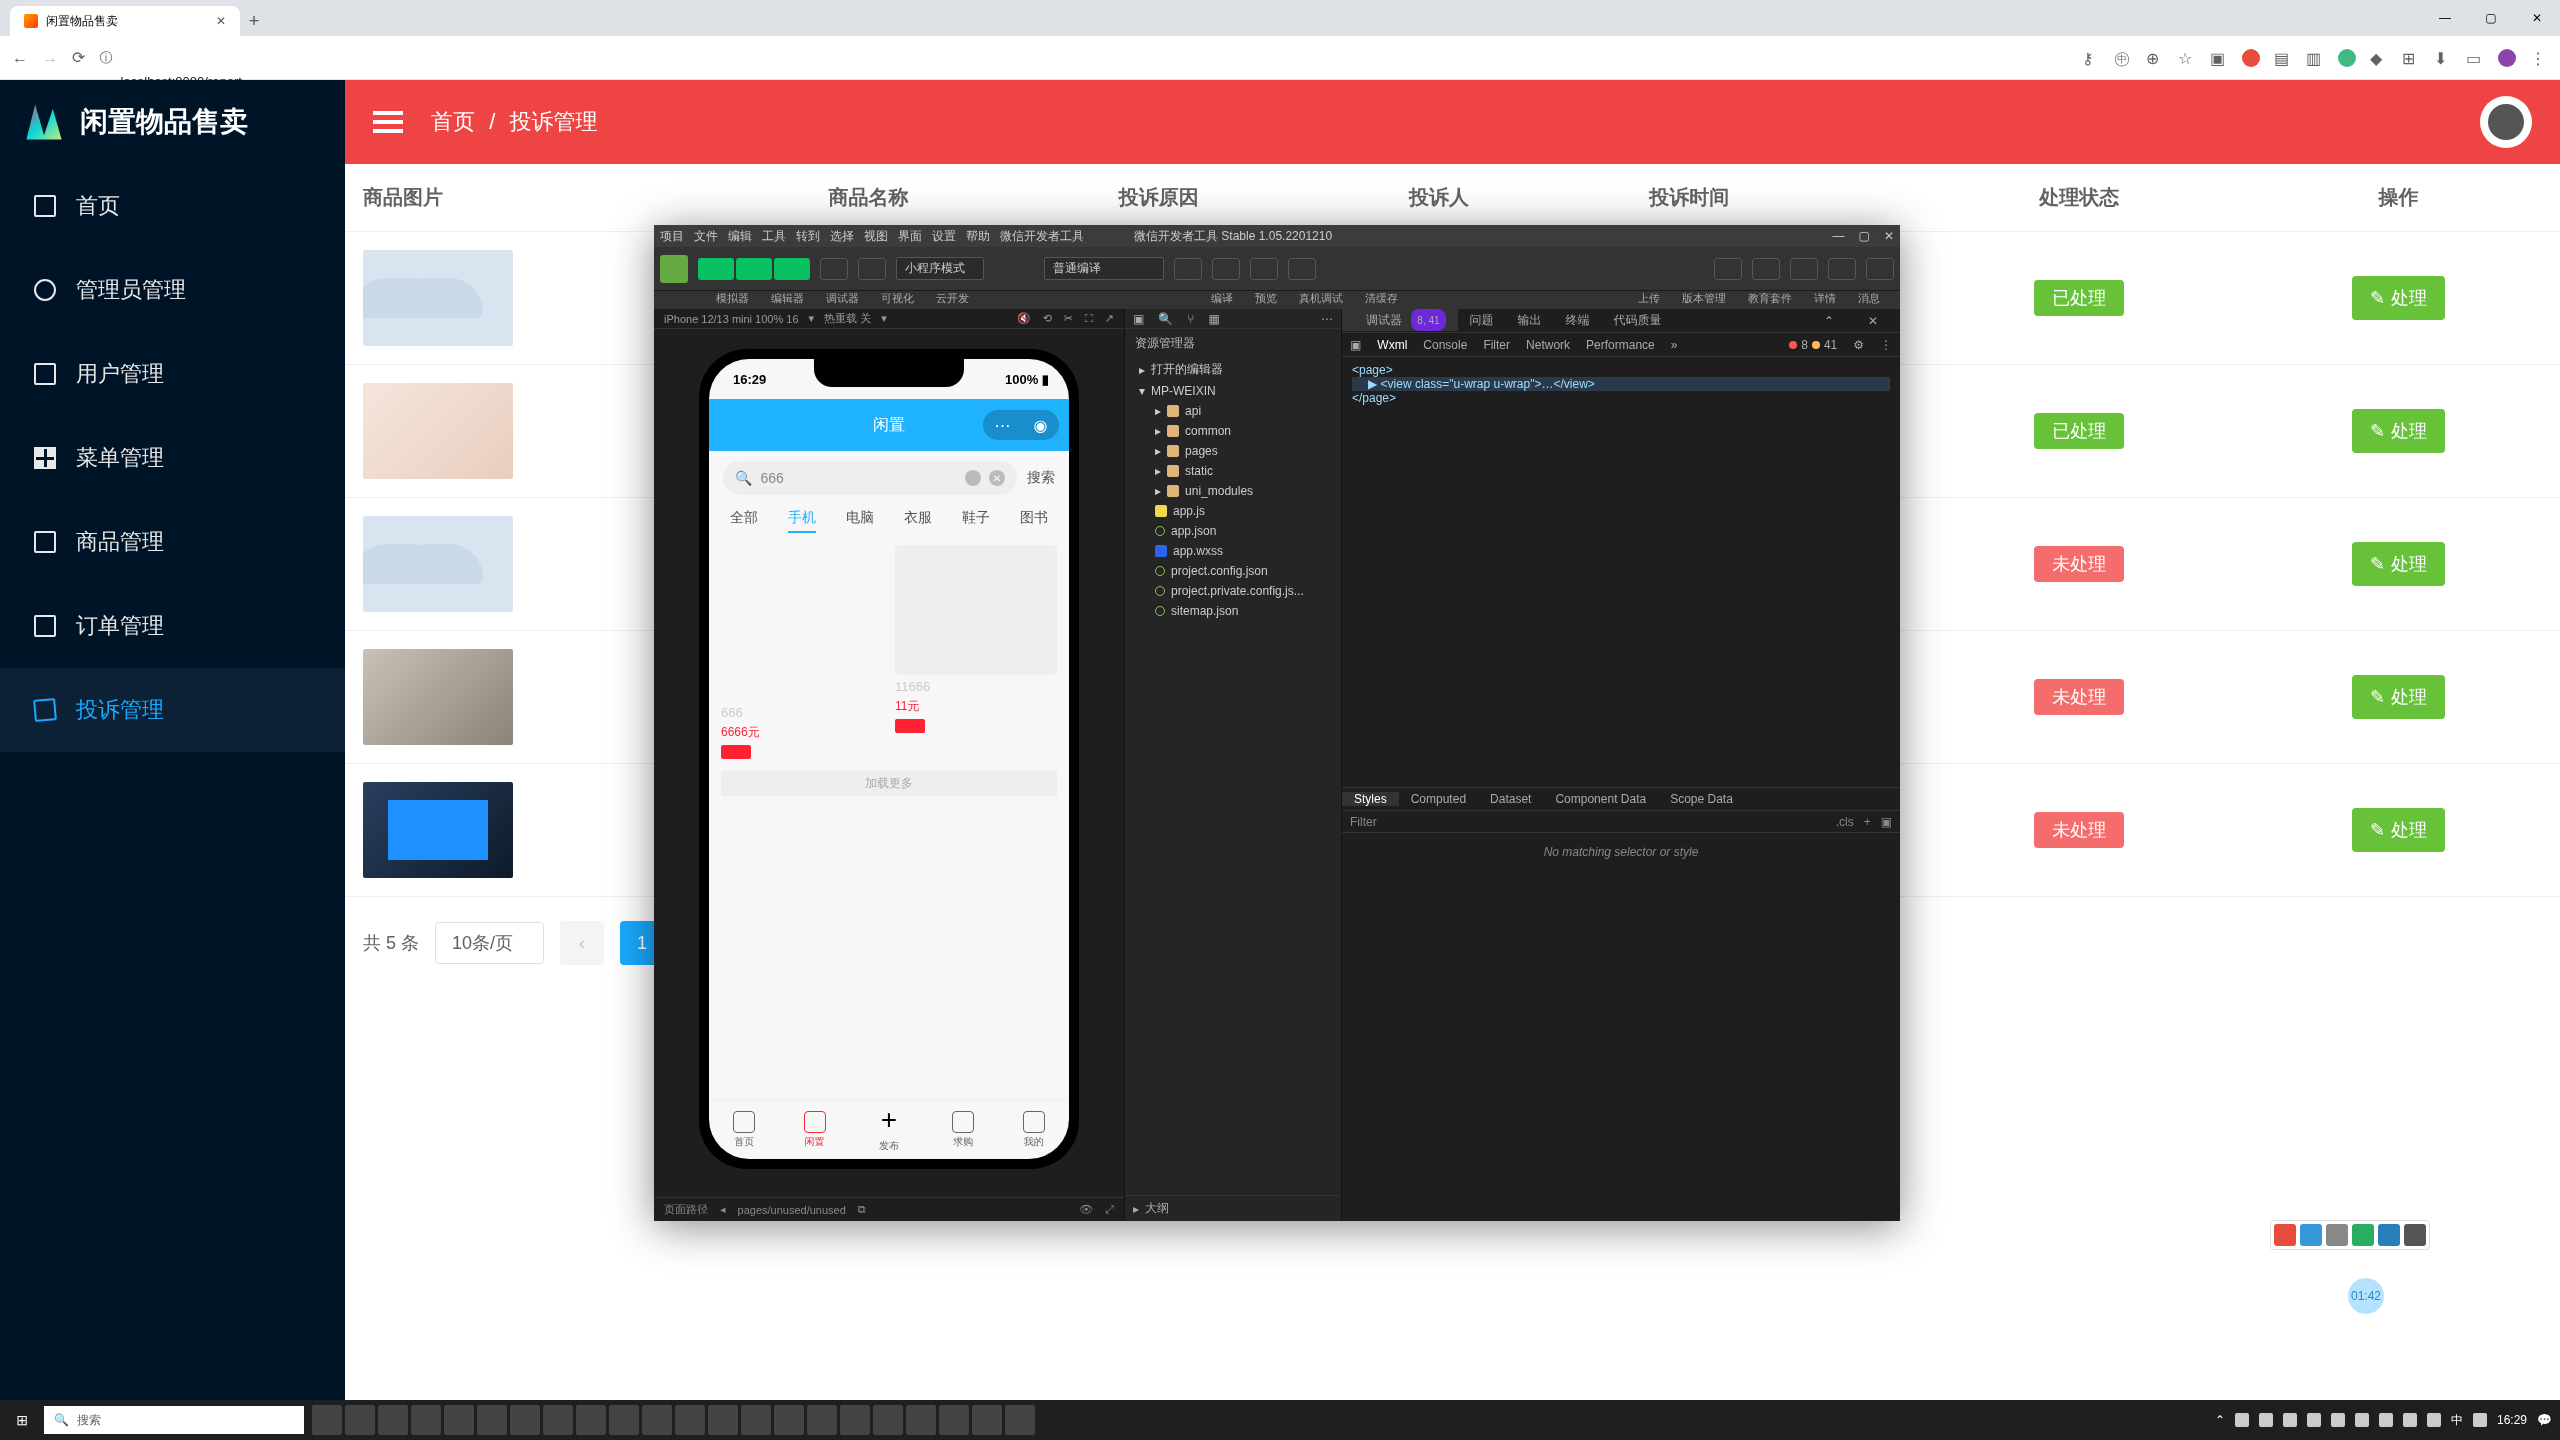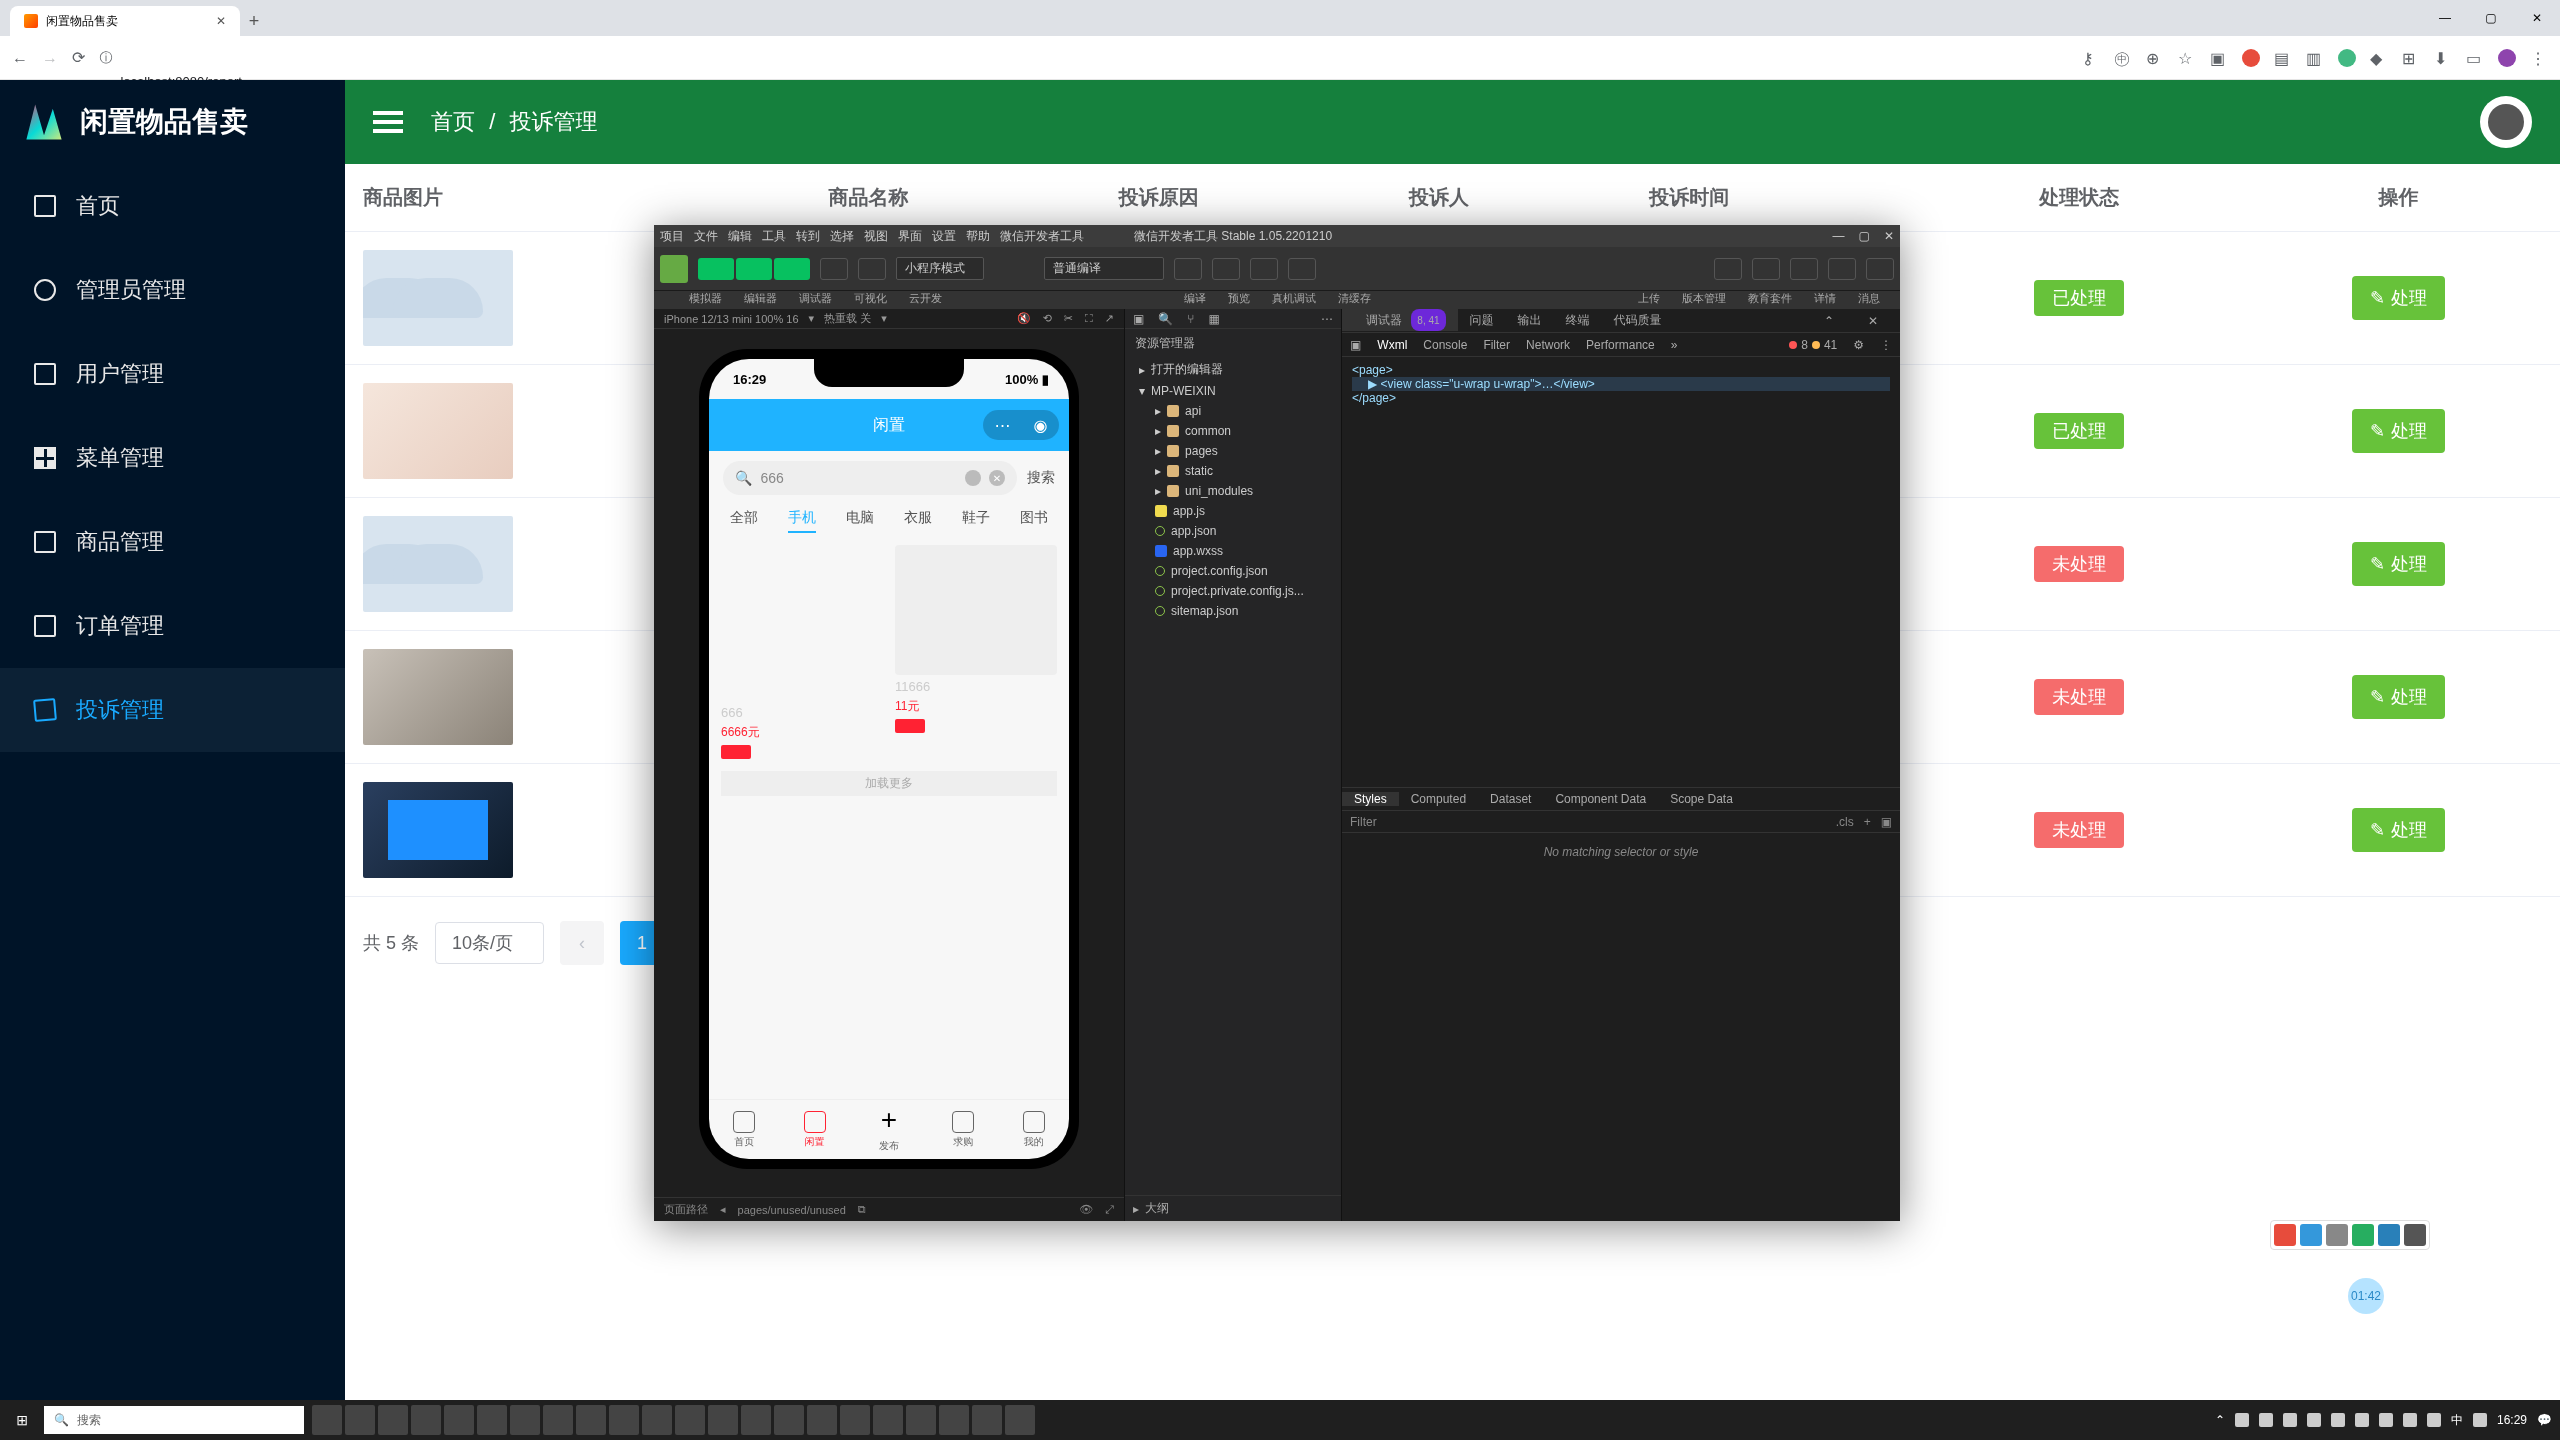--- a/index.html
+++ b/index.html
@@ -32,21 +32,21 @@
 .ico-home { border-radius: 2px; border-bottom-width: 6px; }
 .ico-user { border-radius: 50%; }
 .ico-grid { border: none; display: grid; grid-template: 1fr 1fr/1fr 1fr; gap: 3px; }
 .ico-grid i { background: currentColor; }
 .ico-box { border-radius: 2px; }
 .ico-monitor { border-radius: 2px; position: relative; }
 .ico-cal { border-radius: 2px; border-top-width: 6px; }
 .ico-edit { border-radius: 2px; transform: rotate(-5deg); }
 
 .main { flex: 1; background: #fff; display: flex; flex-direction: column; }
-.topbar { height: 84px; background: #15803d; display: flex; align-items: center; padding: 0 28px; color: #fff; }
+.topbar { height: 84px; background: #ef4444; display: flex; align-items: center; padding: 0 28px; color: #fff; }
 .hamburger { width: 30px; height: 22px; border-top: 4px solid #fff; border-bottom: 4px solid #fff; position: relative; margin-right: 28px; }
 .hamburger::after { content: ""; position: absolute; top: 50%; left: 0; right: 0; height: 4px; margin-top: -2px; background: #fff; }
 .breadcrumb { font-size: 22px; }
 .breadcrumb .sep { margin: 0 8px; }
 .avatar { margin-left: auto; width: 52px; height: 52px; border-radius: 50%; background: #fff; display: flex; align-items: center; justify-content: center; }
 .avatar-inner { width: 36px; height: 36px; border-radius: 50%; background: #555; }
 
 .table-wrap { flex: 1; overflow: auto; }
 table { width: 100%; border-collapse: collapse; }
 th { text-align: left; padding: 20px 18px; font-size: 20px; color: #606266; font-weight: 600; border-bottom: 1px solid #ebeef5; }
@@ -72,21 +72,21 @@
 .dt-menu { height: 22px; background: #3c3c3c; display: flex; align-items: center; padding: 0 6px; gap: 10px; }
 .dt-menu span { color: #ccc; }
 .dt-title { margin-left: 40px; color: #888; }
 .dt-win { margin-left: auto; display: flex; gap: 14px; }
 .dt-toolbar { height: 44px; background: #333; display: flex; align-items: center; padding: 0 6px; gap: 10px; border-bottom: 1px solid #1a1a1a; }
 .dt-run-btns { display:flex; gap:2px; }
 .dt-run-btns i { width: 36px; height: 22px; border-radius: 3px; display:inline-block; }
 .rb-green { background:#07c160; } .rb-green2 { background:#07c160; } .rb-green3 { background:#07c160; }
 .dt-tool-ico { width: 28px; height: 22px; border: 1px solid #555; border-radius: 3px; }
 .dt-dd { background:#2b2b2b; border:1px solid #555; padding: 2px 18px 2px 8px; border-radius: 2px; color:#ccc; }
-.dt-labels { height: 18px; background:#333; display:flex; gap: 22px; padding-left: 35px; color:#aaa; font-size: 11px; }
+.dt-labels { height: 18px; background:#333; display:flex; gap: 22px; padding-left: 62px; color:#aaa; font-size: 11px; }
 .dt-labels-right { margin-left:auto; display:flex; gap: 22px; padding-right: 20px; }
 .dt-body { flex: 1; display: flex; min-height: 0; }
 .sim-col { width: 470px; background: #1e1e1e; display:flex; flex-direction: column; }
 .sim-head { height: 20px; padding: 3px 10px; color:#999; font-size: 11px; display:flex; gap:10px; align-items:center; border-bottom: 1px solid #333; }
 .sim-head .r { margin-left:auto; display:flex; gap:12px; }
 .sim-stage { flex:1; display:flex; align-items:flex-start; justify-content:center; padding: 20px 0; }
 .phone-frame { width: 380px; height: 820px; background: #000; border-radius: 48px; padding: 10px; }
 .phone-screen { width: 100%; height: 100%; background: #f7f7f7; border-radius: 40px; overflow: hidden; display:flex; flex-direction:column; position:relative; }
 .notch { position:absolute; top:0; left:50%; transform:translateX(-50%); width: 150px; height: 28px; background:#000; border-radius: 0 0 18px 18px; }
 .status-bar { height: 40px; display:flex; align-items:center; justify-content:space-between; padding: 0 20px 0 24px; font-size: 13px; font-weight:600; color:#000; }

